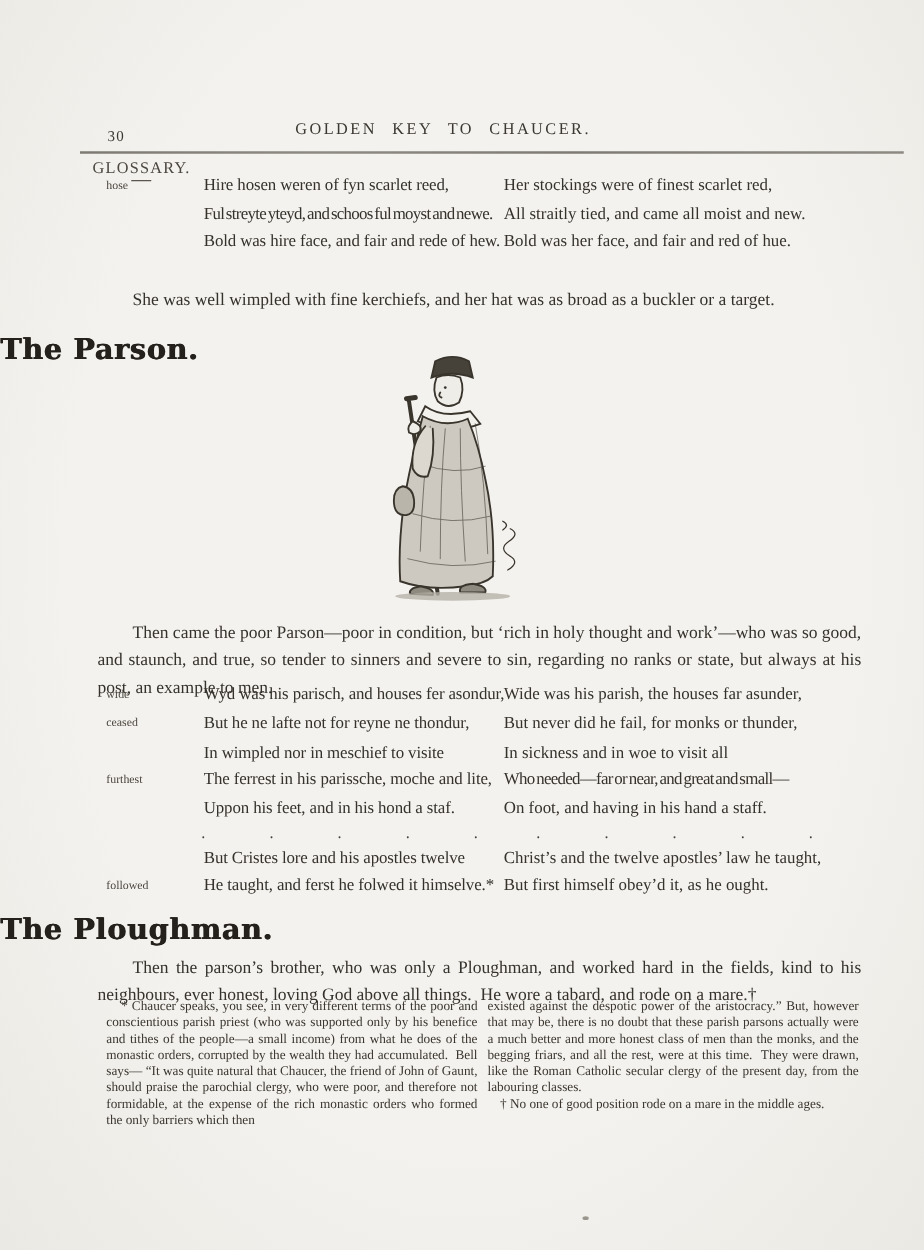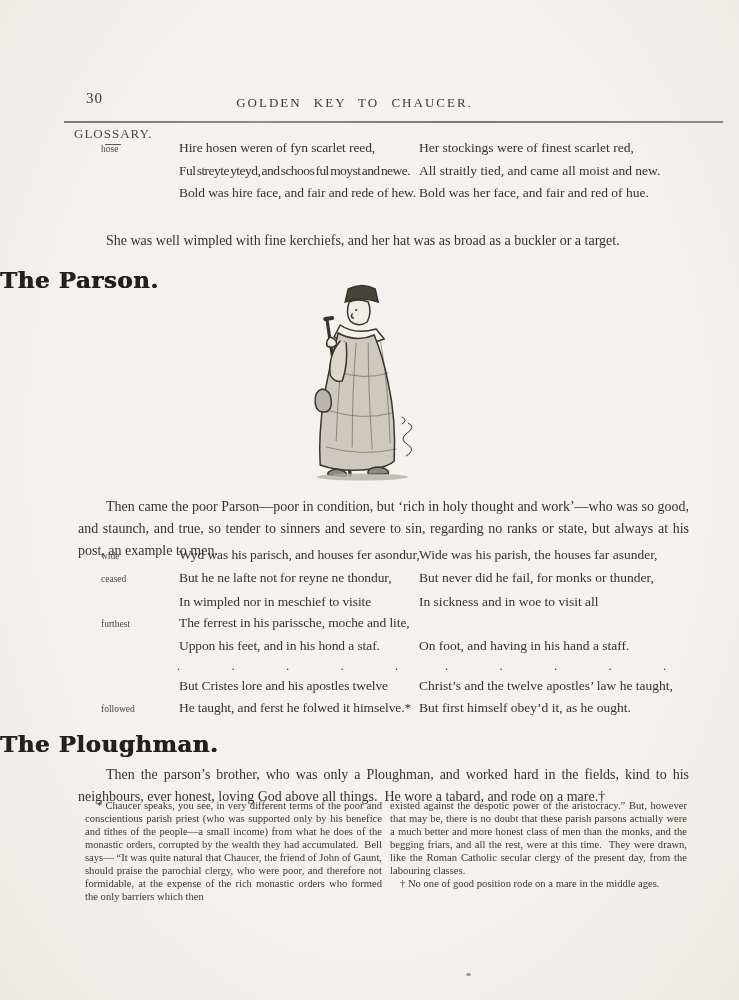--- a/index.html
+++ b/index.html
@@ -8,41 +8,41 @@
     background:#eceae6;
     font-family:"Liberation Serif", serif;
     color:#35322c;
   }
   .page{
     position:relative;width:739px;height:1000px;
     background:radial-gradient(ellipse at 50% 45%, #f4f2ee 60%, #ebe9e4 100%);
   }
   
   .pageno{
-    position:absolute;left:86px;top:90px;
-    font-size:15px;letter-spacing:1px;color:#3b3831;
+    position:absolute;left:86px;top:102px;
+    font-size:12px;letter-spacing:1px;color:#3b3831;
   }
   .running-title{
     position:absolute;left:0;right:30px;top:95px;text-align:center;
     font-size:13px;letter-spacing:2px;word-spacing:7px;color:#3b3831;
   }
   .header-rule{
     position:absolute;left:64px;right:16px;top:121px;height:2px;
     background:linear-gradient(to right,#57534b 0%,#6d6961 30%,#57534b 60%,#6d6961 100%);
     opacity:.75;
   }
   .glossary-label{
     position:absolute;left:74px;top:126px;
     font-size:13px;letter-spacing:1px;color:#4a463f;
   }
   .glossary-label::after{
     content:"";display:block;width:16px;height:1px;background:#5a564e;margin:2px auto 0;
   }
   
-  .verse{position:absolute;left:101px;right:50px;font-family:Liberation Serif, serif;}
+  .verse{position:absolute;left:85px;right:50px;font-family:Liberation Serif, serif;}
   .v1{top:137px;}
   .v2{top:544px;}
   .vrow{
     display:grid;grid-template-columns:50px 268px 1fr;
     font-size:13.5px;line-height:21.3px;white-space:nowrap;
   }
   .gloss{font-size:9.5px;line-height:21.3px;color:#4a463f;padding-top:2px;}
   .vleft{letter-spacing:-0.1px;margin-left:28px;}
   .tight{letter-spacing:-0.55px;word-spacing:-1.5px;}
   .dotrow{height:19px;}
@@ -177,20 +177,21 @@
       <span class="vright">But never did he fail, for monks or thunder,</span>
     </div>
     <div class="vrow">
       <span class="gloss"></span>
       <span class="vleft">In wimpled nor in meschief to visite</span>
       <span class="vright">In sickness and in woe to visit all</span>
     </div>
     <div class="vrow">
       <span class="gloss">furthest</span>
       <span class="vleft">The ferrest in his parissche, moche and lite,</span>
+      <span class="vright tight">Who needed—far or near, and great and small—</span>
     </div>
     <div class="vrow">
       <span class="gloss"></span>
       <span class="vleft">Uppon his feet, and in his hond a staf.</span>
       <span class="vright">On foot, and having in his hand a staff.</span>
     </div>
     <div class="vrow dotrow">
       <span class="gloss"></span>
       <span class="dots">. . . . .</span>
       <span class="dots">. . . . .</span>

